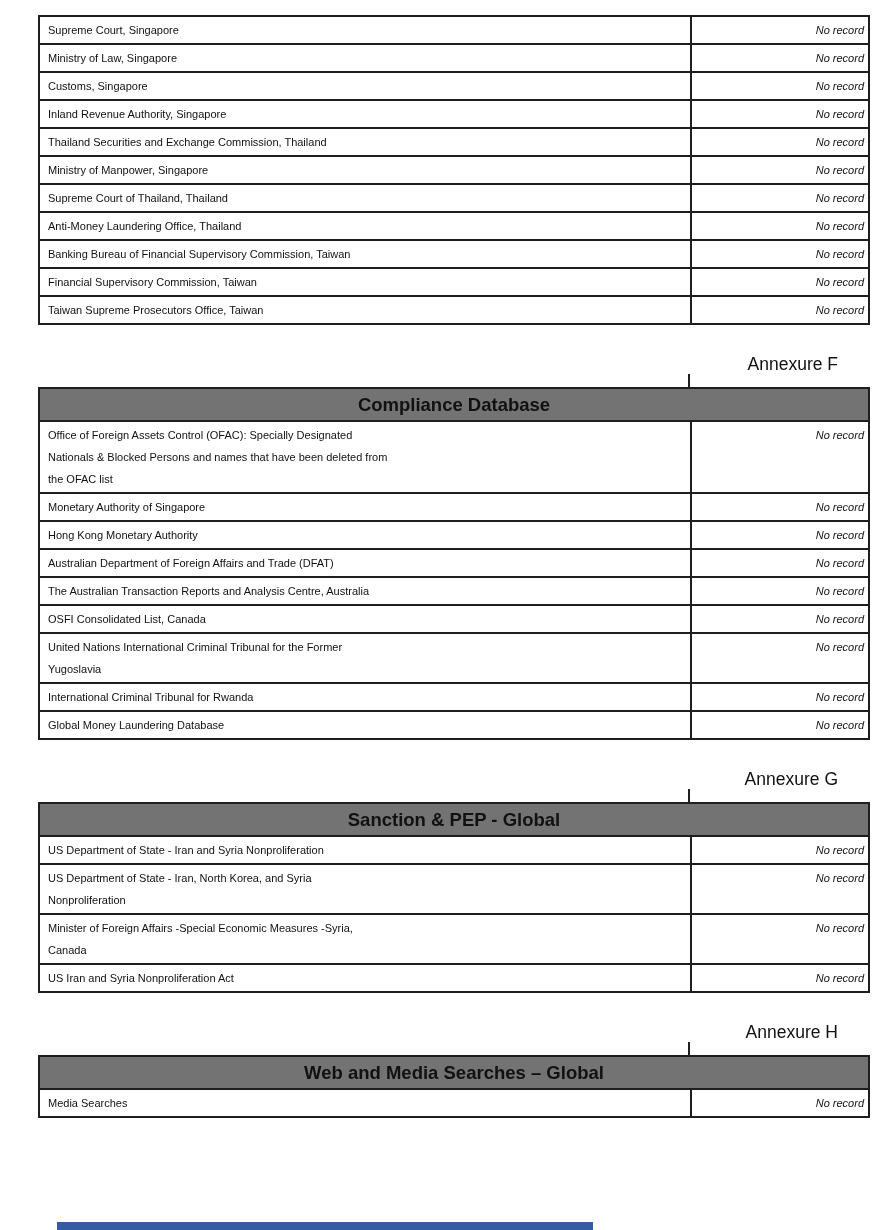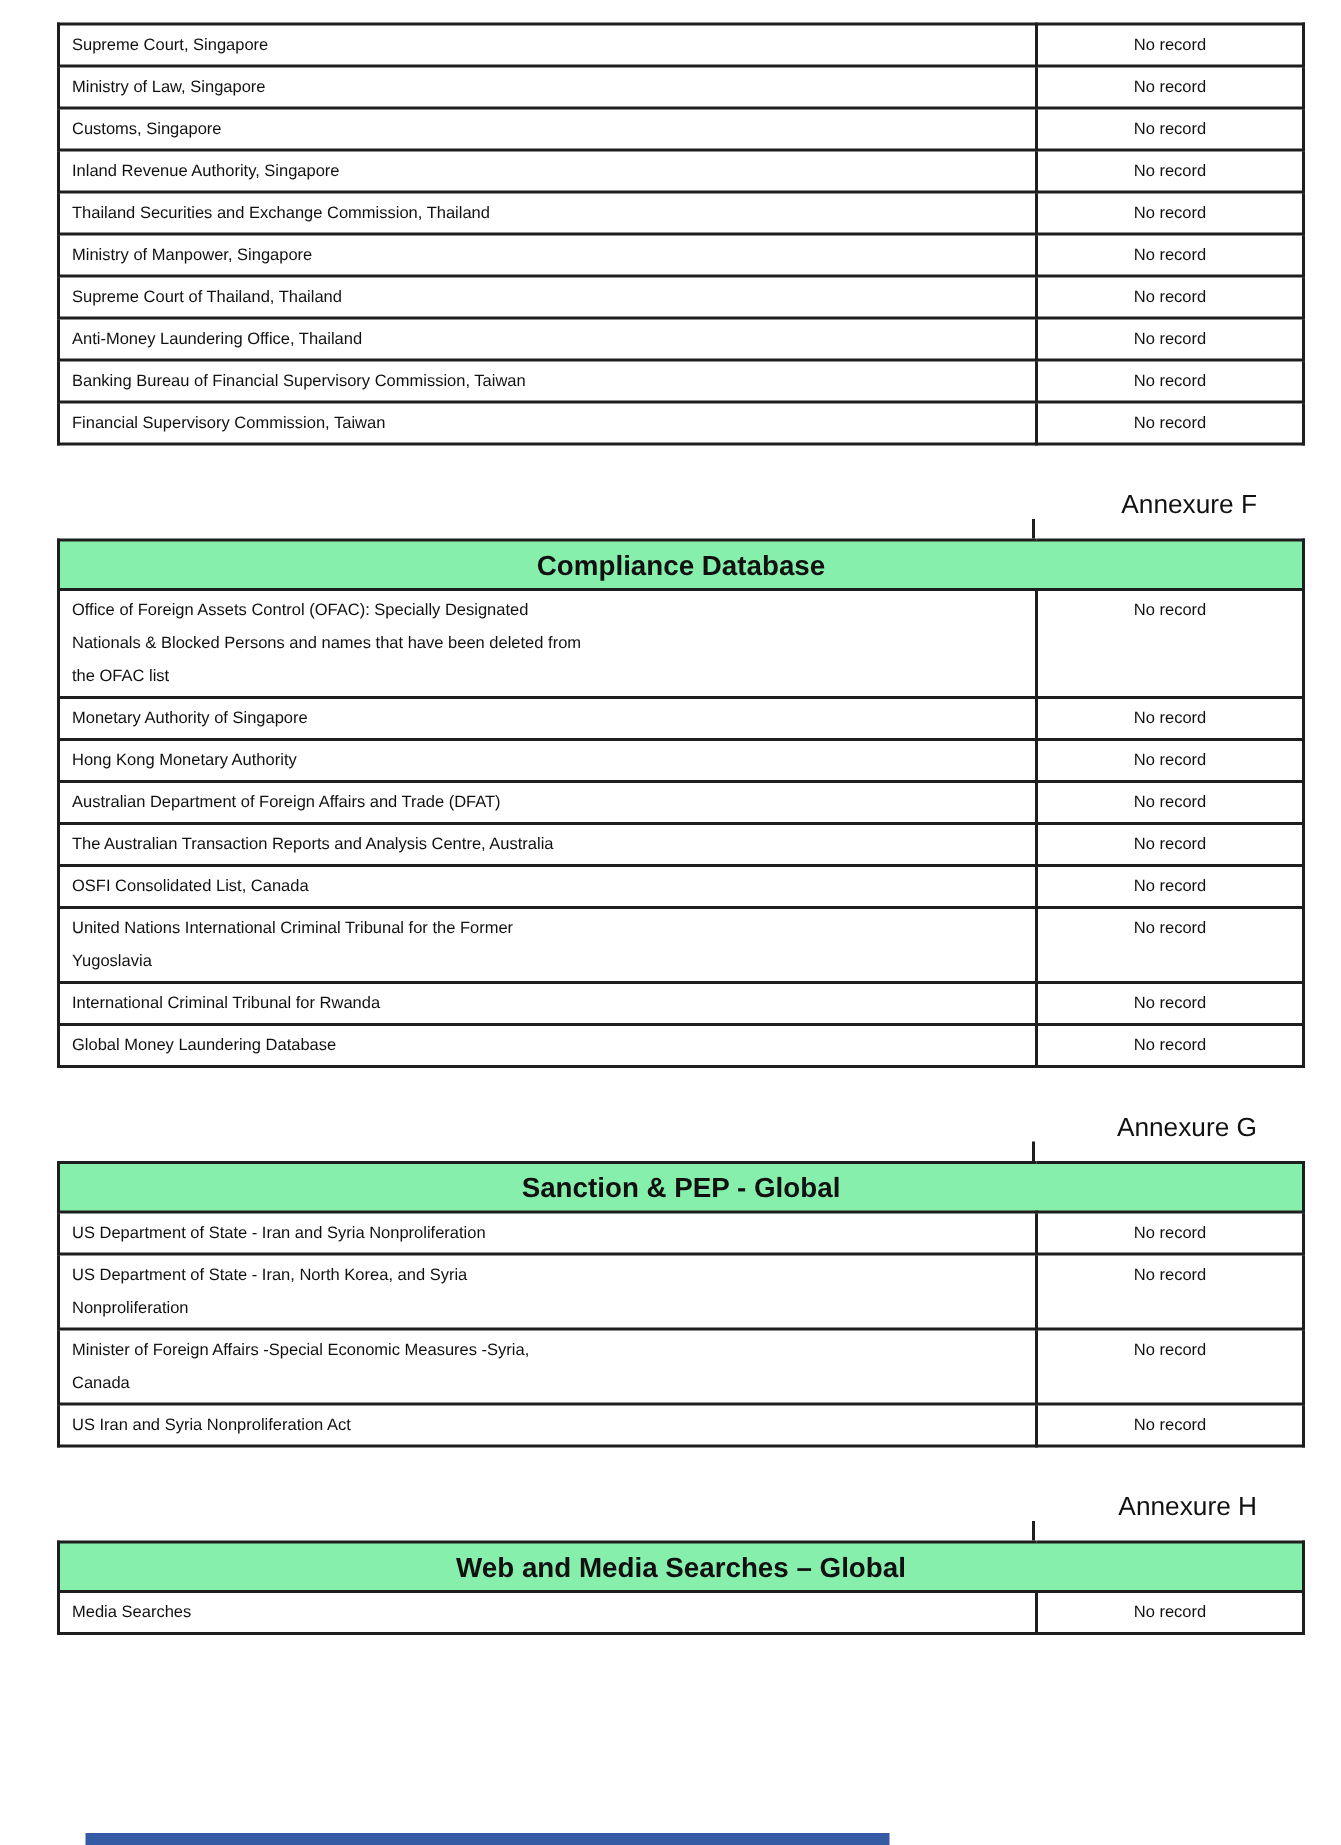--- a/index.html
+++ b/index.html
@@ -37,41 +37,42 @@
   }
   table.doc-table {
     border-collapse: collapse;
     table-layout: fixed;
     width: 830px;
   }
   .doc-table th, .doc-table td {
     border: 2px solid #1e1e1e;
   }
   th.table-title {
-    background: #86efac;
+    background: #737373;
     font-size: 18.5px;
     font-weight: bold;
     text-align: center;
     padding: 3px 6px;
     line-height: 25px;
     color: #111111;
   }
   .doc-table td {
     font-size: 11px;
     line-height: 22px;
     vertical-align: top;
   }
   td.source-cell {
     padding: 2px 8px;
     text-align: left;
     white-space: pre-line;
   }
   td.result-cell {
     padding: 2px 4px;
-    text-align: center;
+    text-align: right;
+    font-style: italic;
   }
   .scrollbar-thumb {
     position: absolute;
     left: 57px;
     bottom: 0;
     width: 536px;
     height: 8px;
     background: #355ba5;
   }
 </style>
@@ -133,20 +134,24 @@
   <tr>
     <td class="source-cell">Banking Bureau of Financial Supervisory Commission, Taiwan</td>
     <td class="result-cell">No record</td>
   </tr>
 
   <tr>
     <td class="source-cell">Financial Supervisory Commission, Taiwan</td>
     <td class="result-cell">No record</td>
   </tr>
 
+  <tr>
+    <td class="source-cell">Taiwan Supreme Prosecutors Office, Taiwan</td>
+    <td class="result-cell">No record</td>
+  </tr>
 </tbody>
       </table>
     </div>
   </section>
 
   <section class="table-section">
     <div class="annexure">Annexure F</div>
     <div class="table-wrap">
       <div class="column-tick"></div>
       <table class="doc-table">

